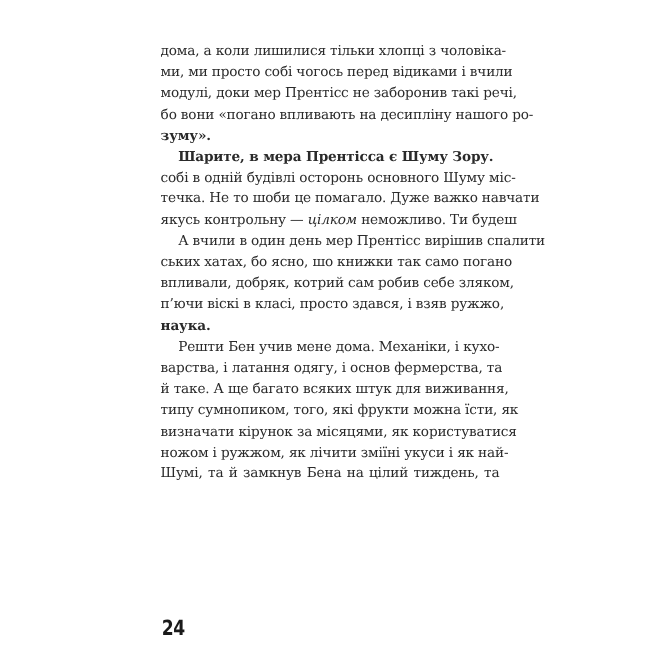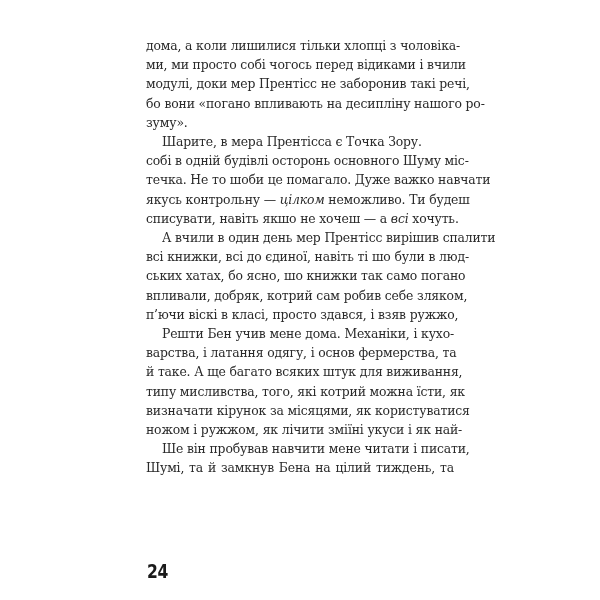--- a/index.html
+++ b/index.html
@@ -18,21 +18,21 @@
     width: 308px;
     font-family: "DejaVu Serif", serif;
     font-size: 12.4px;
     line-height: 19.2px;
     color: #2a2a2a;
     text-align: justify;
     letter-spacing: -0.15px;
   }
   .text-block em { font-style: italic; margin-top: 16px; }
   .line { display: block; text-align: justify; text-align-last: justify; white-space: nowrap; }
-  .line.last { text-align-last: left; }
+  .line.last { text-align-last: left; font-weight: bold; }
   .line.indent { padding-left: 16px; }
   .page-number {
     position: absolute;
     left: 147px; top: 560px;
     font-family: "DejaVu Sans", sans-serif;
     font-weight: bold;
     font-size: 19px;
     letter-spacing: -0.5px;
     color: #1a1a1a;
     transform: scaleX(0.82);
@@ -45,42 +45,40 @@
 <div class="page">
   <div class="text-block" id="text-block">
       <div>
         <span class="line">дома, а коли лишилися тільки хлопці з чоловіка-</span>
         <span class="line">ми, ми просто собі чогось перед відиками і вчили</span>
         <span class="line">модулі, доки мер Прентісс не заборонив такі речі,</span>
         <span class="line">бо вони «погано впливають на десипліну нашого ро-</span>
         <span class="line last">зуму».</span>
       </div>
       <div>
-        <span class="line indent last">Шарите, в мера Прентісса є Точка Зору.</span>
+        <span class="line indent last">Шарите, в мера Прентісса є Шуму Зору.</span>
       </div>
       <div>
         <span class="line">собі в одній будівлі осторонь основного Шуму міс-</span>
         <span class="line">течка. Не то шоби це помагало. Дуже важко навчати</span>
         <span class="line">якусь контрольну — <em>цілком</em> неможливо. Ти будеш</span>
-        <span class="line last">списувати, навіть якшо не хочеш — а <em>всі</em> хочуть.</span>
       </div>
       <div>
         <span class="line indent">А вчили в один день мер Прентісс вирішив спалити</span>
-        <span class="line">всі книжки, всі до єдиної, навіть ті шо були в люд-</span>
         <span class="line">ських хатах, бо ясно, шо книжки так само погано</span>
         <span class="line">впливали, добряк, котрий сам робив себе зляком,</span>
         <span class="line">п’ючи віскі в класі, просто здався, і взяв ружжо,</span>
+        <span class="line last">наука.</span>
       </div>
       <div>
         <span class="line indent">Решти Бен учив мене дома. Механіки, і кухо-</span>
         <span class="line">варства, і латання одягу, і основ фермерства, та</span>
         <span class="line">й таке. А ще багато всяких штук для виживання,</span>
-        <span class="line">типу мисливства, того, які котрий можна їсти, як</span>
+        <span class="line">типу сумнопиком, того, які фрукти можна їсти, як</span>
         <span class="line">визначати кірунок за місяцями, як користуватися</span>
         <span class="line">ножом і ружжом, як лічити зміїні укуси і як най-</span>
       </div>
       <div>
-        <span class="line indent">Ше він пробував навчити мене читати і писати,</span>
         <span class="line">Шумі, та й замкнув Бена на цілий тиждень, та</span>
       </div>
     </div>
   <div class="page-number">24</div>
 </div>
 
 </body></html>

